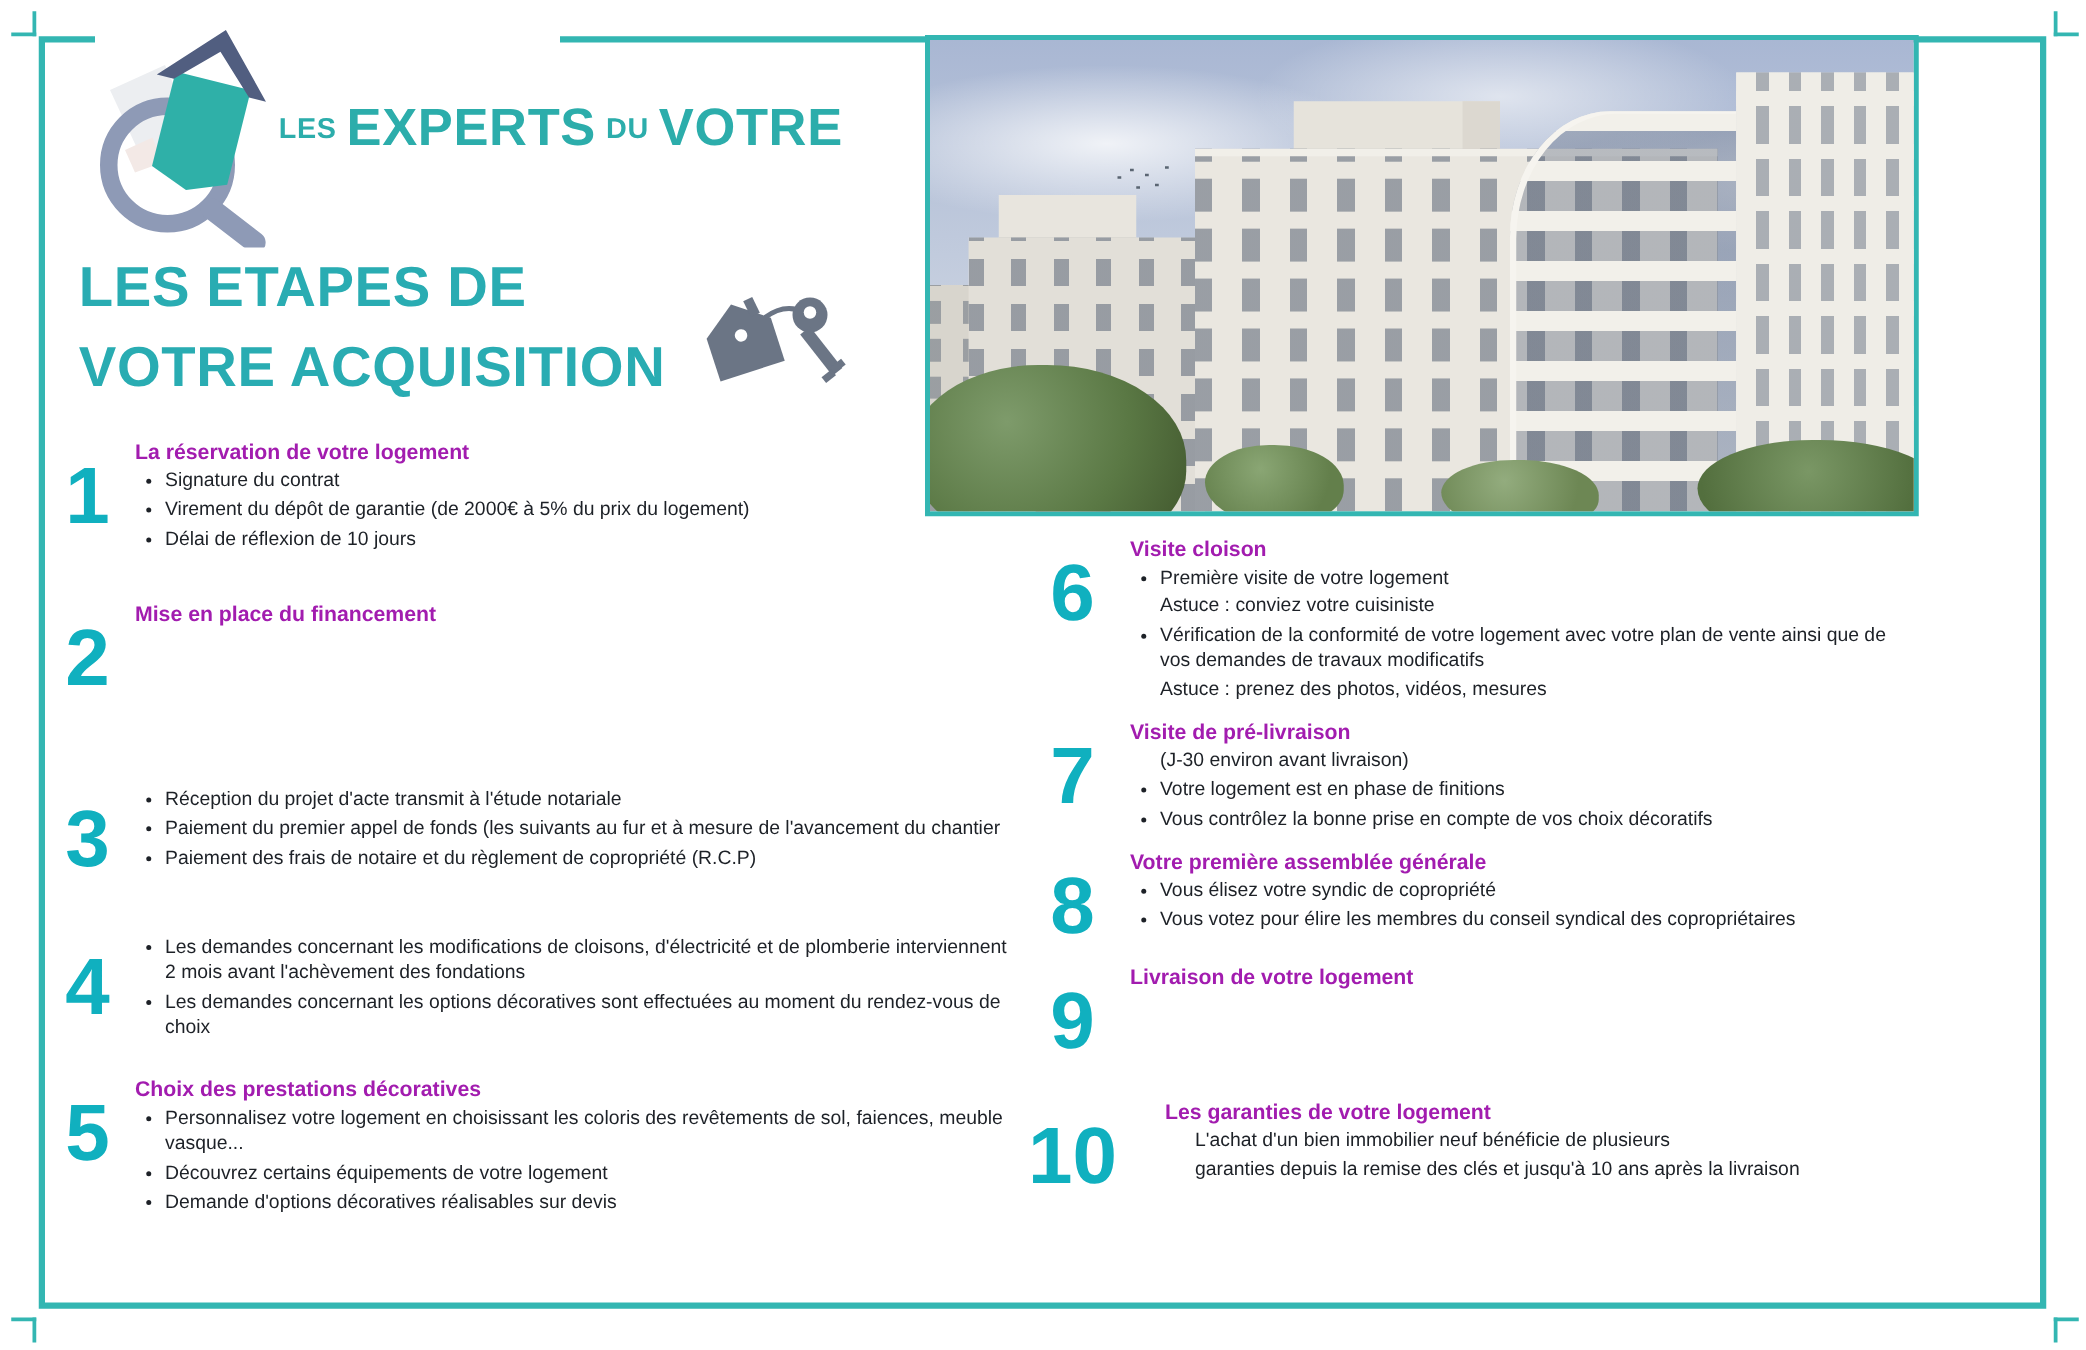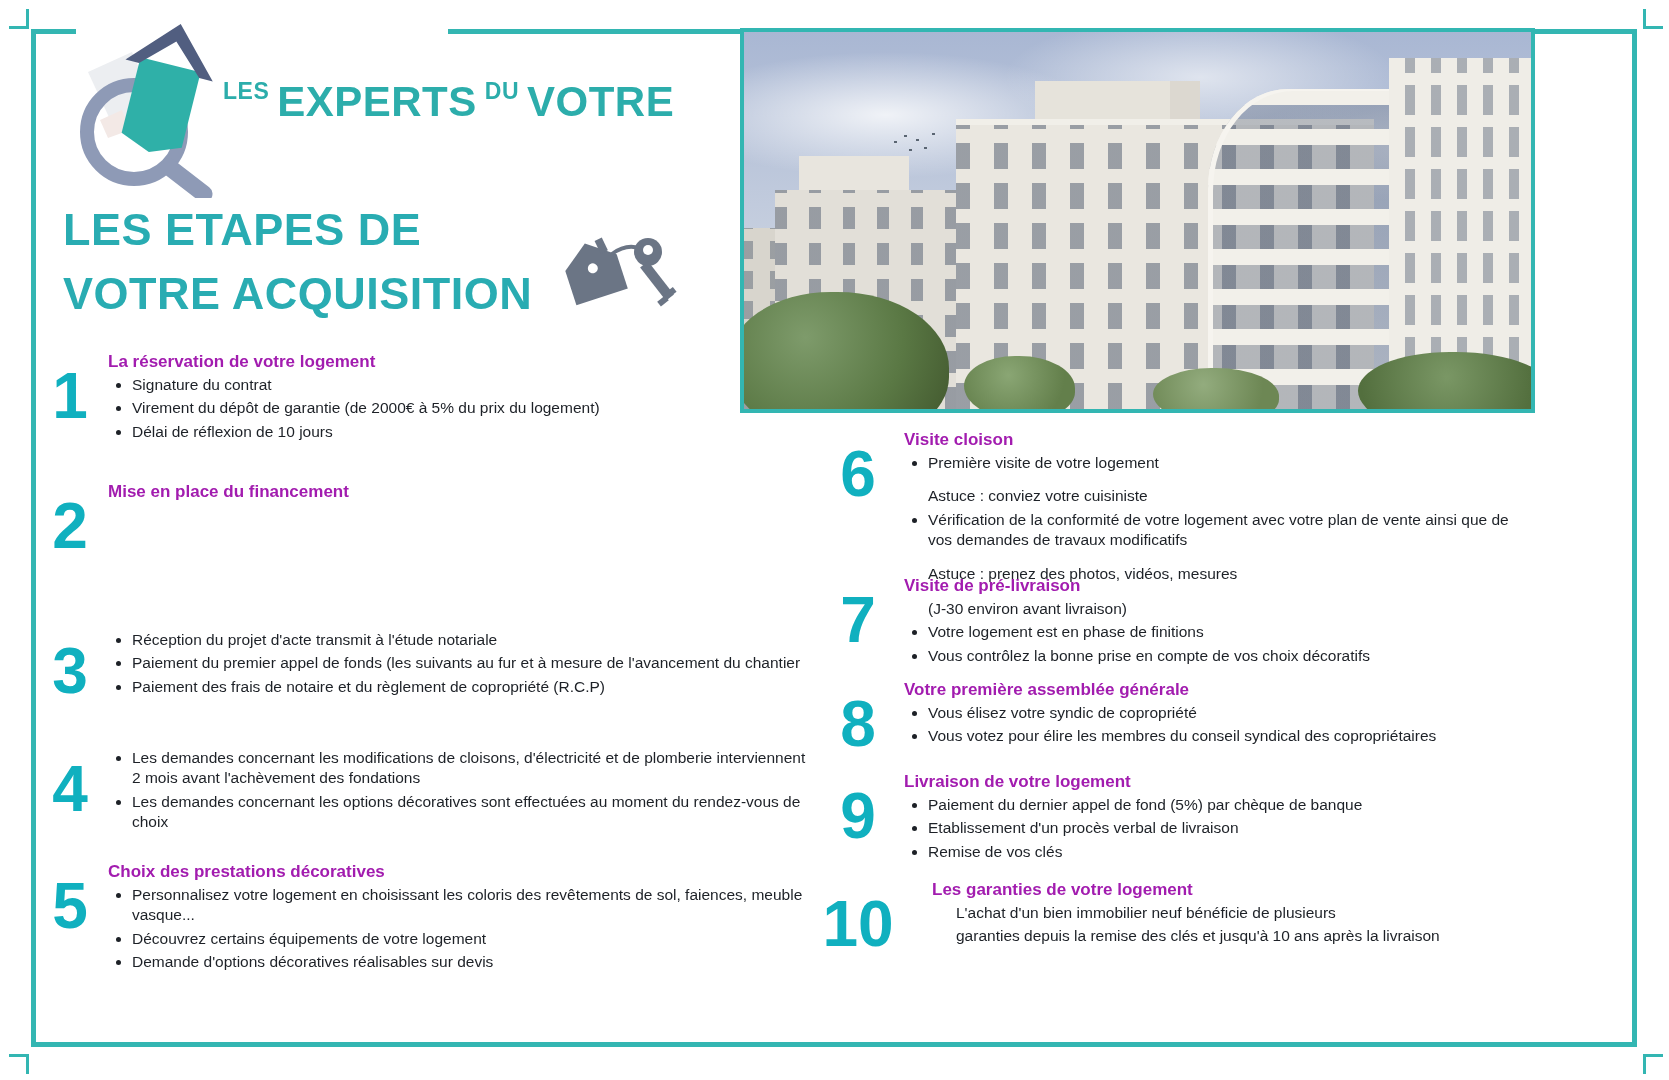--- a/index.html
+++ b/index.html
@@ -11,21 +11,21 @@
          border:5px solid var(--teal-border);box-sizing:border-box;}
   .cmark{position:absolute;width:17px;height:17px;border:0 solid var(--teal-border);}
   .cmark.tl{left:9px;top:9px;border-right-width:3px;border-bottom-width:3px;}
   .cmark.tr{left:1643px;top:9px;border-left-width:3px;border-bottom-width:3px;}
   .cmark.bl{left:9px;top:1054px;border-right-width:3px;border-top-width:3px;}
   .cmark.br{left:1643px;top:1054px;border-left-width:3px;border-top-width:3px;}
   .border-gap{position:absolute;left:76px;top:25px;width:372px;height:14px;background:#fff;}
 
   
   .logo-icon{position:absolute;left:70px;top:2px;width:152px;height:196px;}
-  .logo-text{position:absolute;left:215px;top:78px;display:flex;align-items:flex-start;
+  .logo-text{position:absolute;left:215px;top:78px;display:flex;align-items:center;
              color:var(--logo-teal);letter-spacing:.5px;white-space:nowrap;}
   .logo-text .small{font-size:23px;font-weight:700;margin:0 8px;}
   .logo-text .big{font-size:42px;font-weight:700;}
 
   
   .page-title{position:absolute;left:63px;top:198px;font-size:45px;line-height:64px;
               font-weight:800;color:var(--teal);letter-spacing:.5px;}
 
   .keys-icon{position:absolute;left:560px;top:220px;width:120px;height:100px;}
 
@@ -82,21 +82,21 @@
        margin-top:12px;text-align:center;flex:0 0 auto;}
   .step.left .num{width:60px;margin-right:8px;}
   .step.right .num{width:72px;margin-right:10px;}
   .content{flex:1 1 auto;}
   .step.left .content{max-width:705px;}
   .step.right .content{max-width:620px;}
   .content h3{margin:0 0 3px 0;font-size:17px;font-weight:700;color:#a21caf;}
   ul.items{margin:0;padding:0 0 0 24px;font-size:15.5px;line-height:1.32;color:#1d2127;}
   ul.items li{margin:3px 0;}
   ul.items li.nobullet{list-style:none;}
-  .note{margin-top:13px;}
+  .note{margin-top:2px;}
 </style>
 </head>
 <body>
 
 <div id="page">
 
   <div class="frame"></div>
   <div class="cmark tl"></div>
   <div class="cmark tr"></div>
   <div class="cmark bl"></div>
@@ -240,25 +240,20 @@
           <ul class="items">
             <li>Vous élisez votre syndic de copropriété</li>
             <li>Vous votez pour élire les membres du conseil syndical des copropriétaires</li>
           </ul>
         </div>
       </div>
       <div class="step right" style="top: 772px;">
         <div class="num">9</div>
         <div class="content">
           <h3>Livraison de votre logement</h3>
-          <ul class="items">
-            <li>Paiement du dernier appel de fond (5%) par chèque de banque</li>
-            <li>Etablissement d'un procès verbal de livraison</li>
-            <li>Remise de vos clés</li>
-          </ul>
         </div>
       </div>
       <div class="step right" style="top: 880px; gap: 28px;">
         <div class="num">10</div>
         <div class="content">
           <h3>Les garanties de votre logement</h3>
           <ul class="items">
             <li class="nobullet">L'achat d'un bien immobilier neuf bénéficie de plusieurs</li>
             <li class="nobullet">garanties depuis la remise des clés et jusqu'à 10 ans après la livraison</li>
           </ul>

